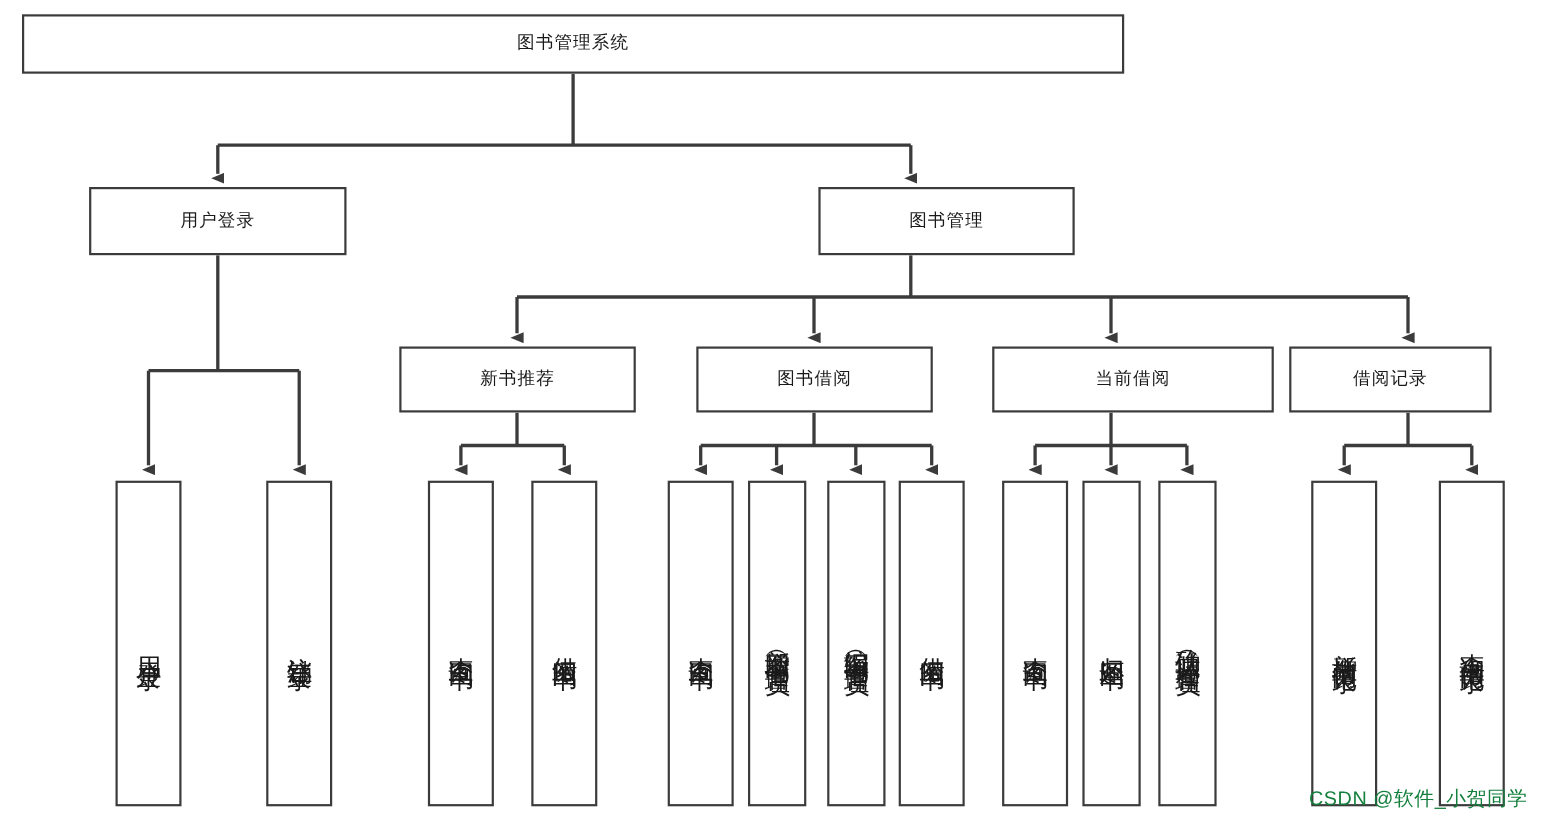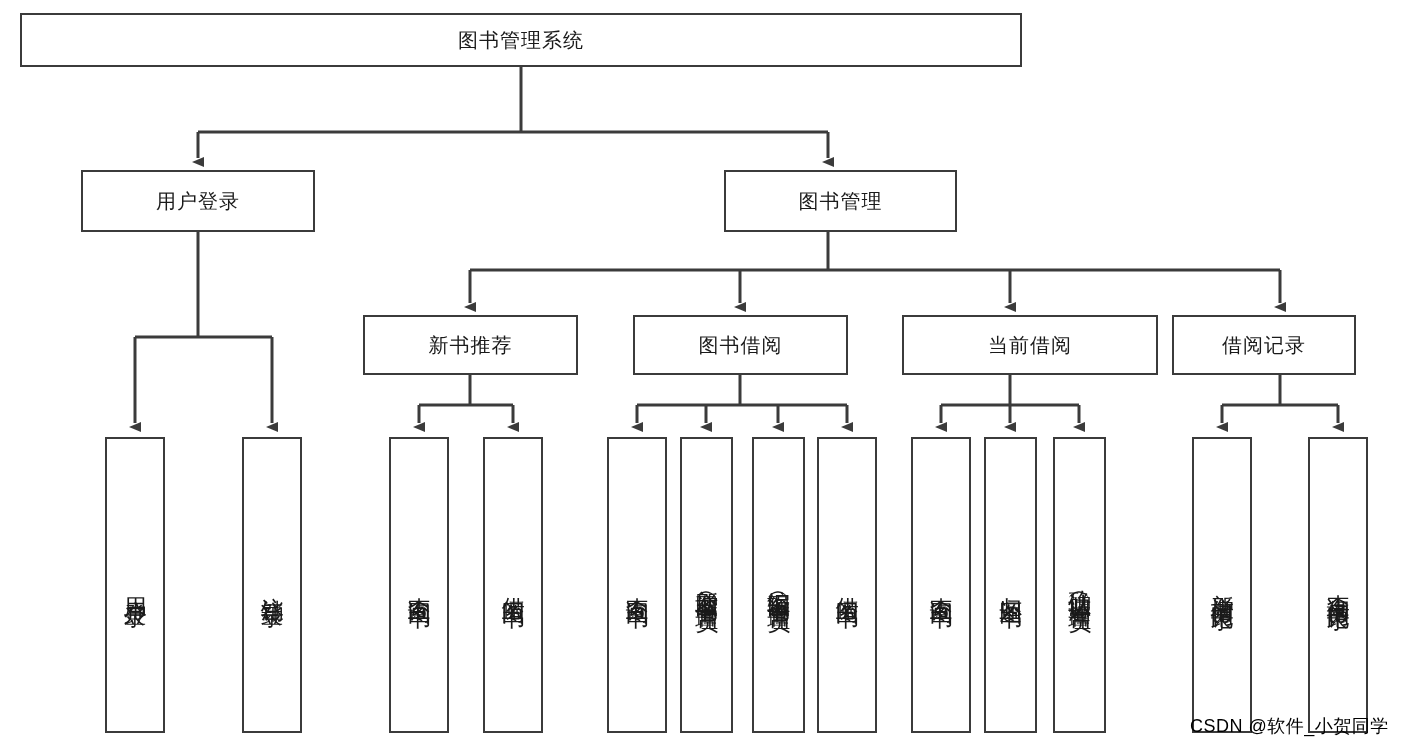--- a/index.html
+++ b/index.html
@@ -29,37 +29,37 @@
     position: absolute;
     box-sizing: border-box;
     border: 2.5px solid #3b3b3b;
     background: #ffffff;
     display: flex;
     align-items: center;
     justify-content: center;
     color: #1a1a1a;
   }
   .node-h {
-    font-size: 20px;
+    font-size: 16px;
     letter-spacing: 1px;
     line-height: 1.2;
     white-space: nowrap;
   }
   .node-v {
     writing-mode: vertical-rl;
     text-orientation: upright;
     font-size: 23px;
     line-height: 1.55;
     letter-spacing: 3px;
     text-align: center;
     white-space: nowrap;
   }
   .watermark {
     position: absolute;
-    color: #000000;
+    color: #15803d;
     font-size: 18px;
     letter-spacing: 0.5px;
     white-space: nowrap;
   }
 </style>
 </head>
 <body>
 
 <div id="canvas">
 
@@ -109,21 +109,21 @@
       <path d="M 1280 375 L 1280 405"></path>
       <path d="M 1222 405 L 1338 405"></path>
       <path d="M 1222 405 L 1222 423" marker-end="url(#arrow)"></path>
       <path d="M 1338 405 L 1338 423" marker-end="url(#arrow)"></path>
     </g>
   </svg>
 
   <div class="node node-h" style="left:20px; top:13px; width:1002px; height:54px;">图书管理系统</div>
 
   <div class="node node-h" style="left:81px; top:170px; width:234px; height:62px;">用户登录</div>
-  <div class="node node-h" style="left:724px; top:170px; width:233px; height:62px;">图书管理</div>
+  <div class="node node-h" style="left:744px; top:170px; width:233px; height:62px;">图书管理</div>
 
   <div class="node node-h" style="left:363px; top:315px; width:215px; height:60px;">新书推荐</div>
   <div class="node node-h" style="left:633px; top:315px; width:215px; height:60px;">图书借阅</div>
   <div class="node node-h" style="left:902px; top:315px; width:256px; height:60px;">当前借阅</div>
   <div class="node node-h" style="left:1172px; top:315px; width:184px; height:60px;">借阅记录</div>
 
   <div class="node node-v" style="left:105px; top:437px; width:60px; height:296px;">用户登录</div>
   <div class="node node-v" style="left:242px; top:437px; width:60px; height:296px;">注销登录</div>
 
   <div class="node node-v" style="left:389px; top:437px; width:60px; height:296px;">查询图书</div>

